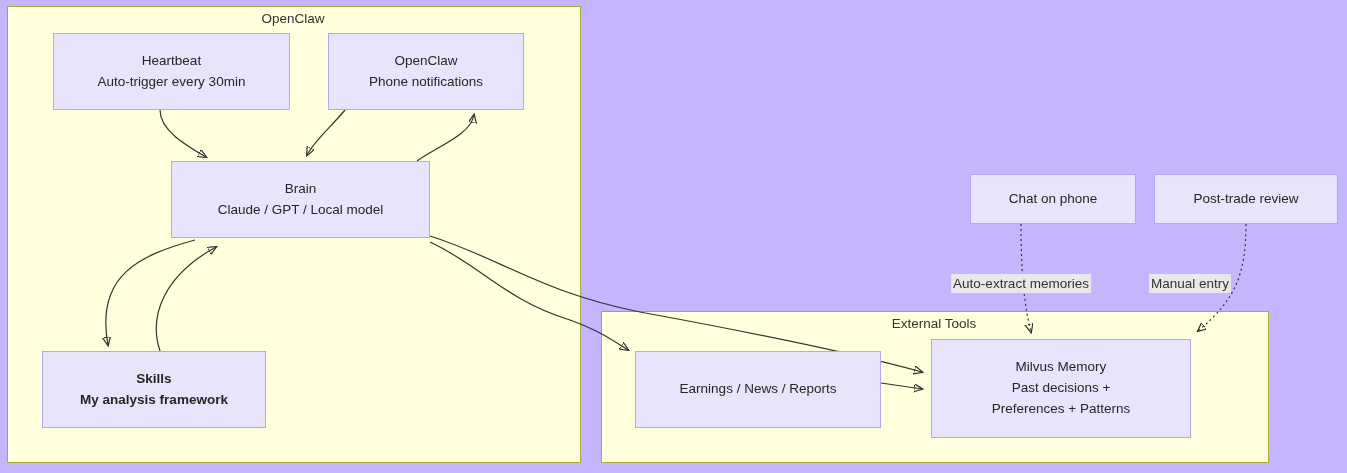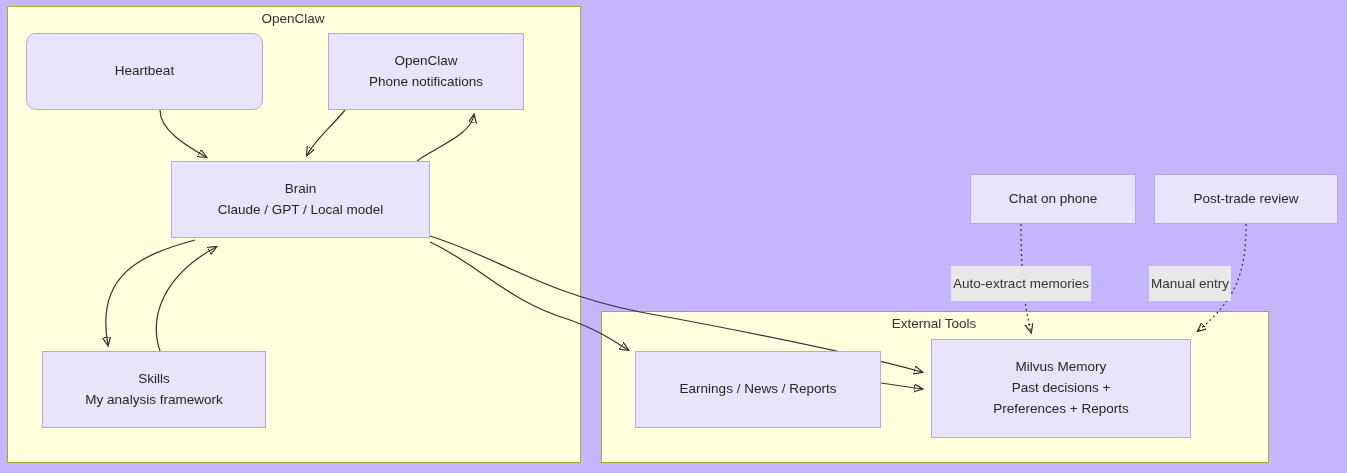--- a/index.html
+++ b/index.html
@@ -49,21 +49,22 @@
   .node .line {
     white-space: nowrap;
   }
   .edge-label {
     position: absolute;
     font-size: 13.5px;
     color: #333333;
     background: #e8e8e8;
     white-space: nowrap;
     transform: translateX(-50%);
-    padding: 10px 2px;
+    padding: 2px 2px;
+    margin-top: 8px;
   }
   svg.edges {
     position: absolute;
     left: 0;
     top: 0;
     width: 1347px;
     height: 473px;
     overflow: visible;
     pointer-events: none;
   }
@@ -108,47 +109,48 @@
 
     <path d="M 430,236 C 500,258 540,292 640,312 C 760,334 860,355 922,372" marker-end="url(#arrow)"></path>
 
     <path d="M 881,383 L 922,389" marker-end="url(#arrow)"></path>
 
     <path class="dotted" d="M 1021,224 C 1021,270 1024,305 1031,332" marker-end="url(#arrow)"></path>
 
     <path class="dotted" d="M 1246,224 C 1246,275 1235,300 1198,331" marker-end="url(#arrow)"></path>
   </svg>
 
-  <div class="node" style="left:26px; top:33px; width:237px; height:77px;border-radius:10px;">
+  <div class="node" style="left:53px; top:33px; width:237px; height:77px;">
     <span class="line">Heartbeat</span>
+    <span class="line">Auto-trigger every 30min</span>
   </div>
 
   <div class="node" style="left:328px; top:33px; width:196px; height:77px;">
     <span class="line">OpenClaw</span>
     <span class="line">Phone notifications</span>
   </div>
 
   <div class="node" style="left:171px; top:161px; width:259px; height:77px;">
     <span class="line">Brain</span>
     <span class="line">Claude / GPT / Local model</span>
   </div>
 
-  <div class="node" style="left:42px; top:351px; width:224px; height:77px;">
+  <div class="node" style="left:42px; top:351px; width:224px; height:77px;font-weight:bold;">
     <span class="line">Skills</span>
     <span class="line">My analysis framework</span>
   </div>
 
   <div class="node" style="left:635px; top:351px; width:246px; height:77px;">
     <span class="line">Earnings / News / Reports</span>
   </div>
 
   <div class="node" style="left:931px; top:339px; width:260px; height:99px;">
     <span class="line">Milvus Memory</span>
     <span class="line">Past decisions +</span>
-    <span class="line">Preferences + Reports</span>
+    <span class="line">Preferences + Patterns</span>
   </div>
 
   <div class="node" style="left:938px; top:174px; width:166px; height:50px;margin-left:32px;">
     <span class="line">Chat on phone</span>
   </div>
 
   <div class="node" style="left:1154px; top:174px; width:184px; height:50px;">
     <span class="line">Post-trade review</span>
   </div>
 

